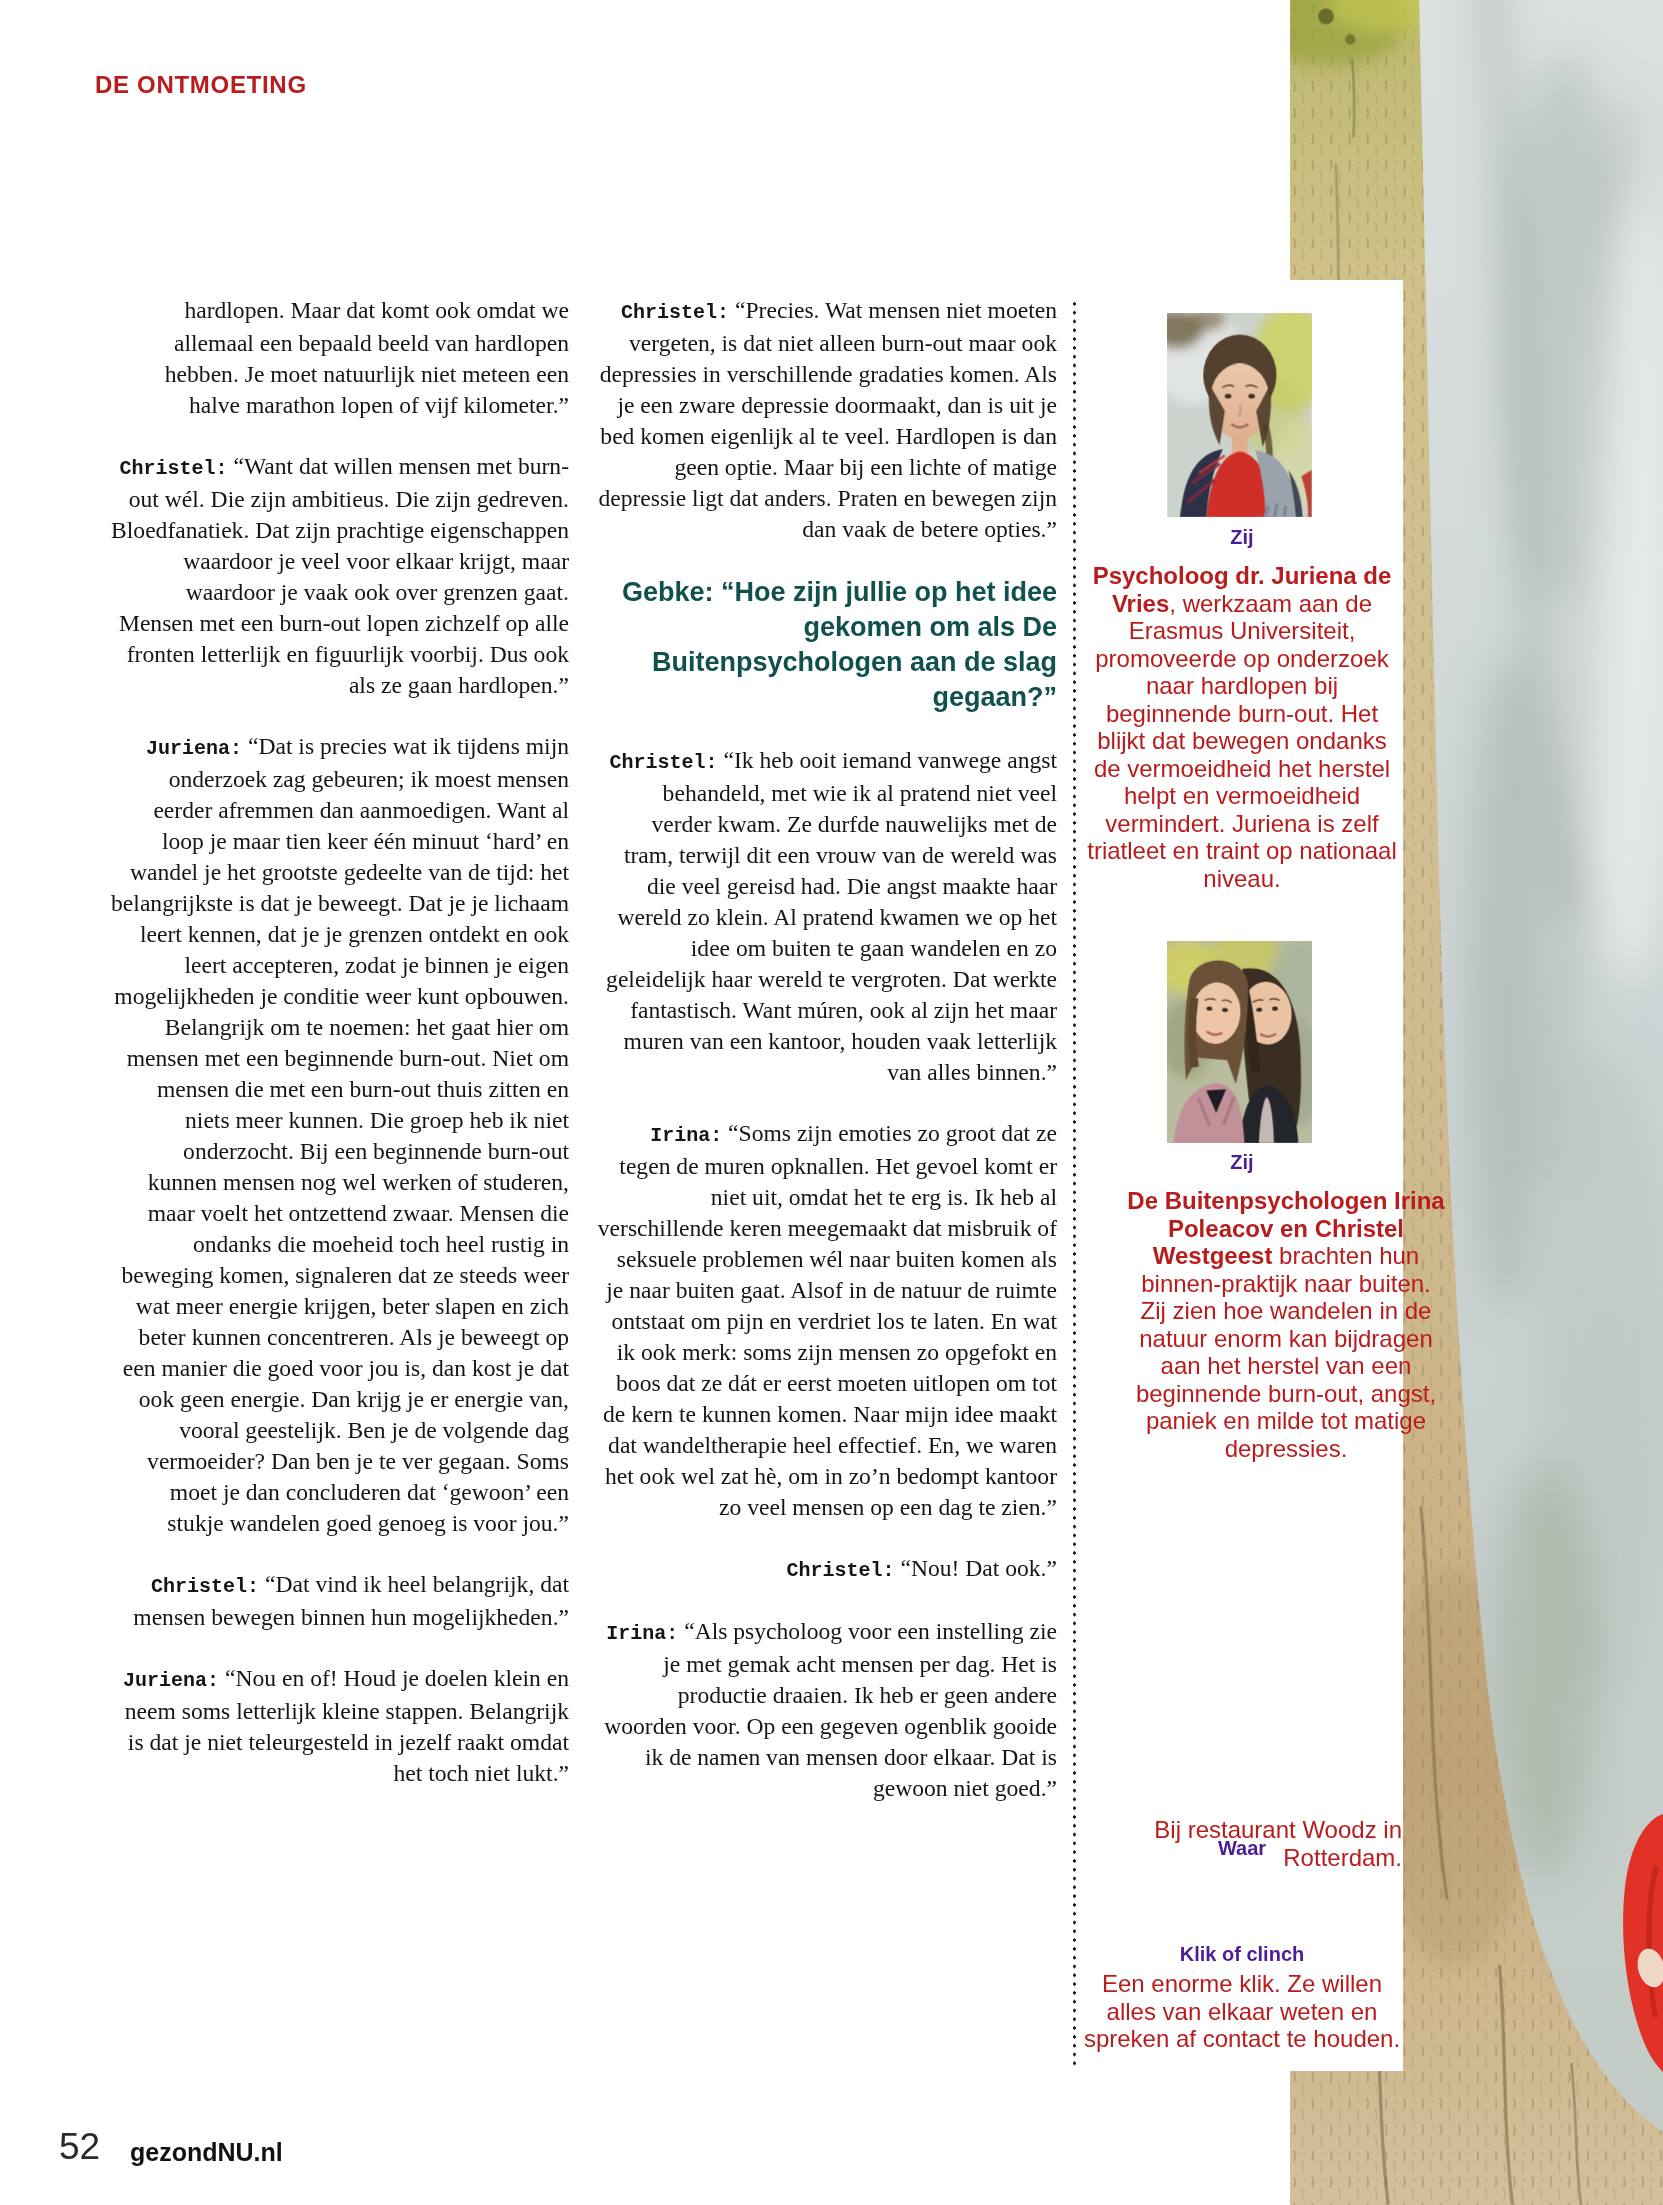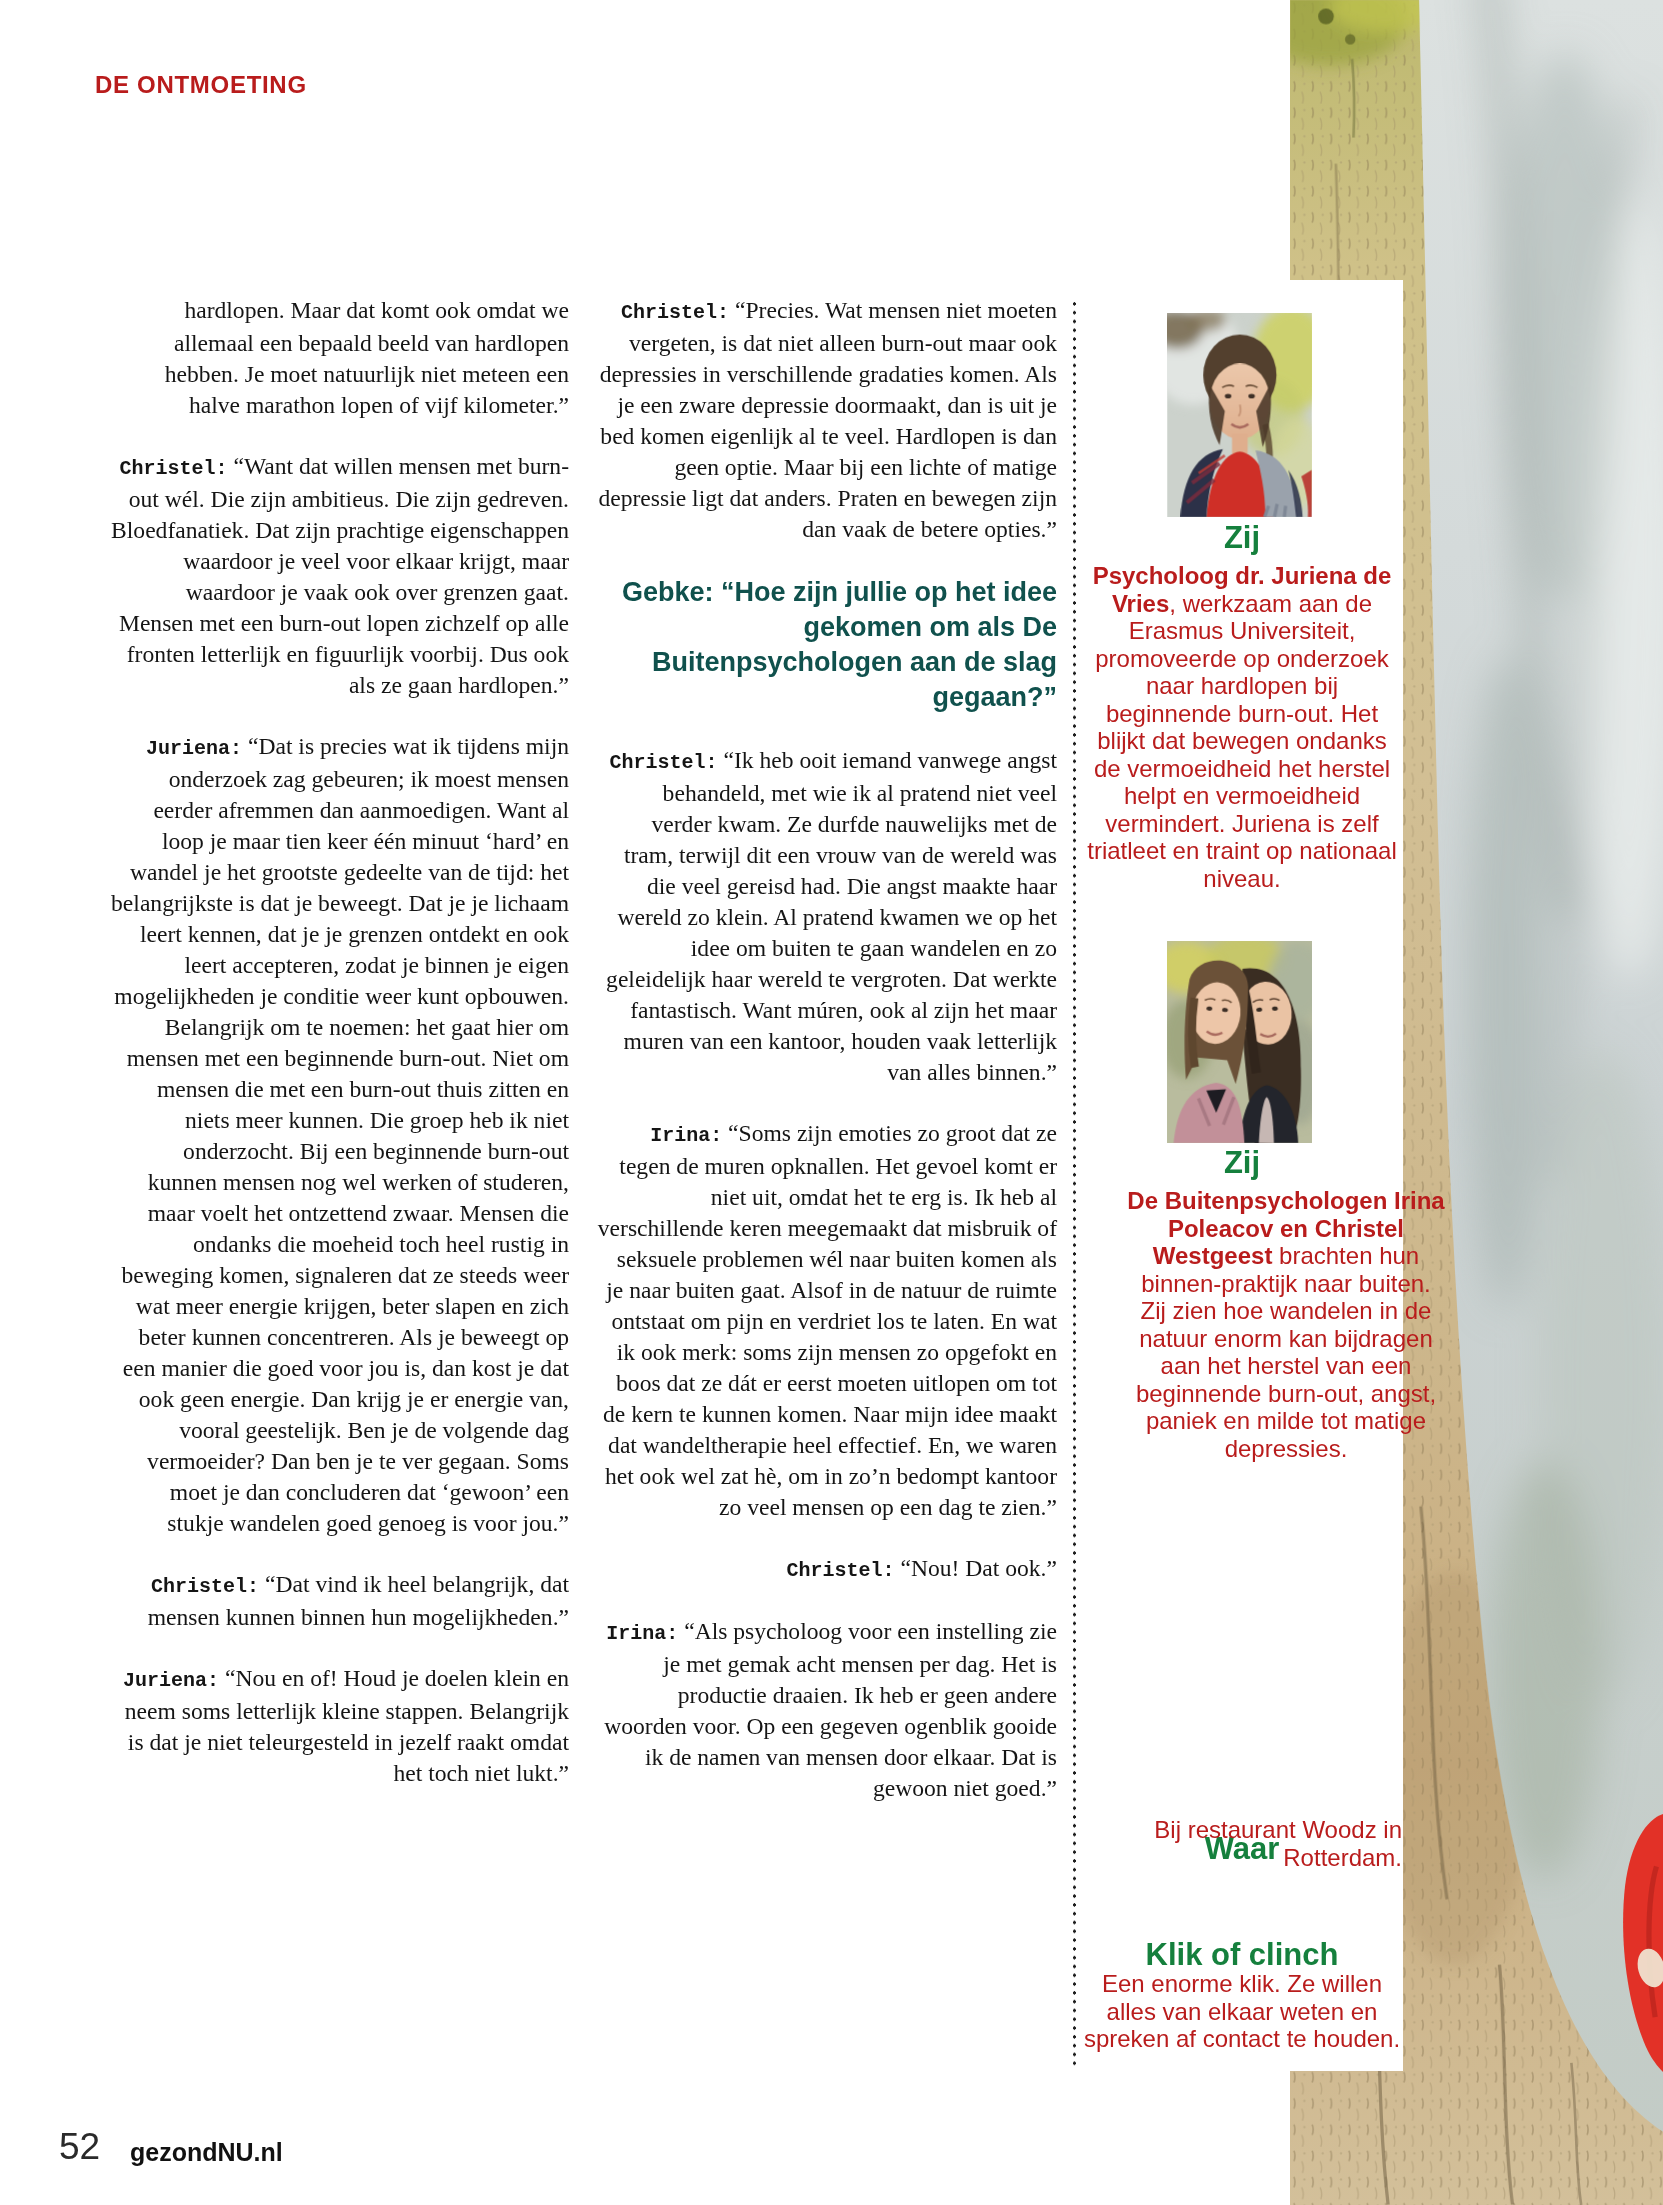--- a/index.html
+++ b/index.html
@@ -20,21 +20,21 @@
   
   .divider{position:absolute;left:1073px;top:301px;width:3.3px;height:1766px;
            background-image:radial-gradient(circle at 1.6px 2.9px,#1c1c1c 1.4px,rgba(0,0,0,0) 1.9px);
            background-size:3.3px 8.8px;background-repeat:repeat-y;}
   
   .tree{position:absolute;left:1290px;top:0;width:373px;height:2205px;z-index:0;}
   .panel{position:absolute;left:1081px;top:280px;width:322px;height:1791px;background:#ffffff;z-index:1;}
   
   .sb{position:absolute;left:1082px;width:320px;text-align:center;z-index:2;
       font-size:24px;line-height:27.5px;color:#b91c1c;}
-  .sb-h{font-weight:bold;font-size:31px;line-height:29px;color:#15803d;}
+  .sb-h{font-weight:bold;font-size:20px;line-height:29px;color:#4c1d95;}
   .photo{position:absolute;left:1167px;width:145px;z-index:2;}
   .photo svg{display:block;}
   .zij1{top:523px;}   .cap1{top:562px;}
   .zij2{top:1148px;}  .cap2{top:1187px;margin-left:44px;}
   .waar-h{top:1834px;} .waar-t{top:1816px;text-align:right;}
   .klik-h{top:1940px;} .klik-t{top:1970px;}
   
   .pagenum{position:absolute;left:59px;top:2126px;font-size:37px;font-weight:400;color:#2a2a2a;}
   .site{position:absolute;left:130px;top:2138px;font-size:25px;font-weight:bold;color:#111111;}
 </style>
@@ -118,21 +118,21 @@
   </div>
 
   <div class="panel"></div>
 
   <div class="kicker">DE ONTMOETING</div>
 
   <div class="col col1">
     <p><strong class="spk"></strong> <span>hardlopen. Maar dat komt ook omdat we allemaal een bepaald beeld van hardlopen hebben. Je moet natuurlijk niet meteen een halve marathon lopen of vijf kilometer.”</span></p>
     <p><strong class="spk">Christel:</strong> <span>“Want dat willen mensen met burn-out wél. Die zijn ambitieus. Die zijn gedreven. Bloedfanatiek. Dat zijn prachtige eigenschappen waardoor je veel voor elkaar krijgt, maar waardoor je vaak ook over grenzen gaat. Mensen met een burn-out lopen zichzelf op alle fronten letterlijk en figuurlijk voorbij. Dus ook als ze gaan hardlopen.”</span></p>
     <p><strong class="spk">Juriena:</strong> <span>“Dat is precies wat ik tijdens mijn onderzoek zag gebeuren; ik moest mensen eerder afremmen dan aanmoedigen. Want al loop je maar tien keer één minuut ‘hard’ en wandel je het grootste gedeelte van de tijd: het belangrijkste is dat je beweegt. Dat je je lichaam leert kennen, dat je je grenzen ontdekt en ook leert accepteren, zodat je binnen je eigen mogelijkheden je conditie weer kunt opbouwen. Belangrijk om te noemen: het gaat hier om mensen met een beginnende burn-out. Niet om mensen die met een burn-out thuis zitten en niets meer kunnen. Die groep heb ik niet onderzocht. Bij een beginnende burn-out kunnen mensen nog wel werken of studeren, maar voelt het ontzettend zwaar. Mensen die ondanks die moeheid toch heel rustig in beweging komen, signaleren dat ze steeds weer wat meer energie krijgen, beter slapen en zich beter kunnen concentreren. Als je beweegt op een manier die goed voor jou is, dan kost je dat ook geen energie. Dan krijg je er energie van, vooral geestelijk. Ben je de volgende dag vermoeider? Dan ben je te ver gegaan. Soms moet je dan concluderen dat ‘gewoon’ een stukje wandelen goed genoeg is voor jou.”</span></p>
-    <p><strong class="spk">Christel:</strong> <span>“Dat vind ik heel belangrijk, dat mensen kunnen binnen hun mogelijkheden.”</span></p>
+    <p><strong class="spk">Christel:</strong> <span>“Dat vind ik heel belangrijk, dat mensen bewegen binnen hun mogelijkheden.”</span></p>
     <p><strong class="spk">Juriena:</strong> <span>“Nou en of! Houd je doelen klein en neem soms letterlijk kleine stappen. Belangrijk is dat je niet teleurgesteld in jezelf raakt omdat het toch niet lukt.”</span></p>
   </div>
 
   <div class="col col2">
     <p><strong class="spk">Christel:</strong> <span>“Precies. Wat mensen niet moeten vergeten, is dat niet alleen burn-out maar ook depressies in verschillende gradaties komen. Als je een zware depressie doormaakt, dan is uit je bed komen eigenlijk al te veel. Hardlopen is dan geen optie. Maar bij een lichte of matige depressie ligt dat anders. Praten en bewegen zijn dan vaak de betere opties.”</span></p>
     <p class="question">Gebke: “Hoe zijn jullie op het idee gekomen om als De Buitenpsychologen aan de slag gegaan?”</p>
     <p><strong class="spk">Christel:</strong> <span>“Ik heb ooit iemand vanwege angst behandeld, met wie ik al pratend niet veel verder kwam. Ze durfde nauwelijks met de tram, terwijl dit een vrouw van de wereld was die veel gereisd had. Die angst maakte haar wereld zo klein. Al pratend kwamen we op het idee om buiten te gaan wandelen en zo geleidelijk haar wereld te vergroten. Dat werkte fantastisch. Want múren, ook al zijn het maar muren van een kantoor, houden vaak letterlijk van alles binnen.”</span></p>
     <p><strong class="spk">Irina:</strong> <span>“Soms zijn emoties zo groot dat ze tegen de muren opknallen. Het gevoel komt er niet uit, omdat het te erg is. Ik heb al verschillende keren meegemaakt dat misbruik of seksuele problemen wél naar buiten komen als je naar buiten gaat. Alsof in de natuur de ruimte ontstaat om pijn en verdriet los te laten. En wat ik ook merk: soms zijn mensen zo opgefokt en boos dat ze dát er eerst moeten uitlopen om tot de kern te kunnen komen. Naar mijn idee maakt dat wandeltherapie heel effectief. En, we waren het ook wel zat hè, om in zo’n bedompt kantoor zo veel mensen op een dag te zien.”</span></p>
     <p><strong class="spk">Christel:</strong> <span>“Nou! Dat ook.”</span></p>
     <p><strong class="spk">Irina:</strong> <span>“Als psycholoog voor een instelling zie je met gemak acht mensen per dag. Het is productie draaien. Ik heb er geen andere woorden voor. Op een gegeven ogenblik gooide ik de namen van mensen door elkaar. Dat is gewoon niet goed.”</span></p>

